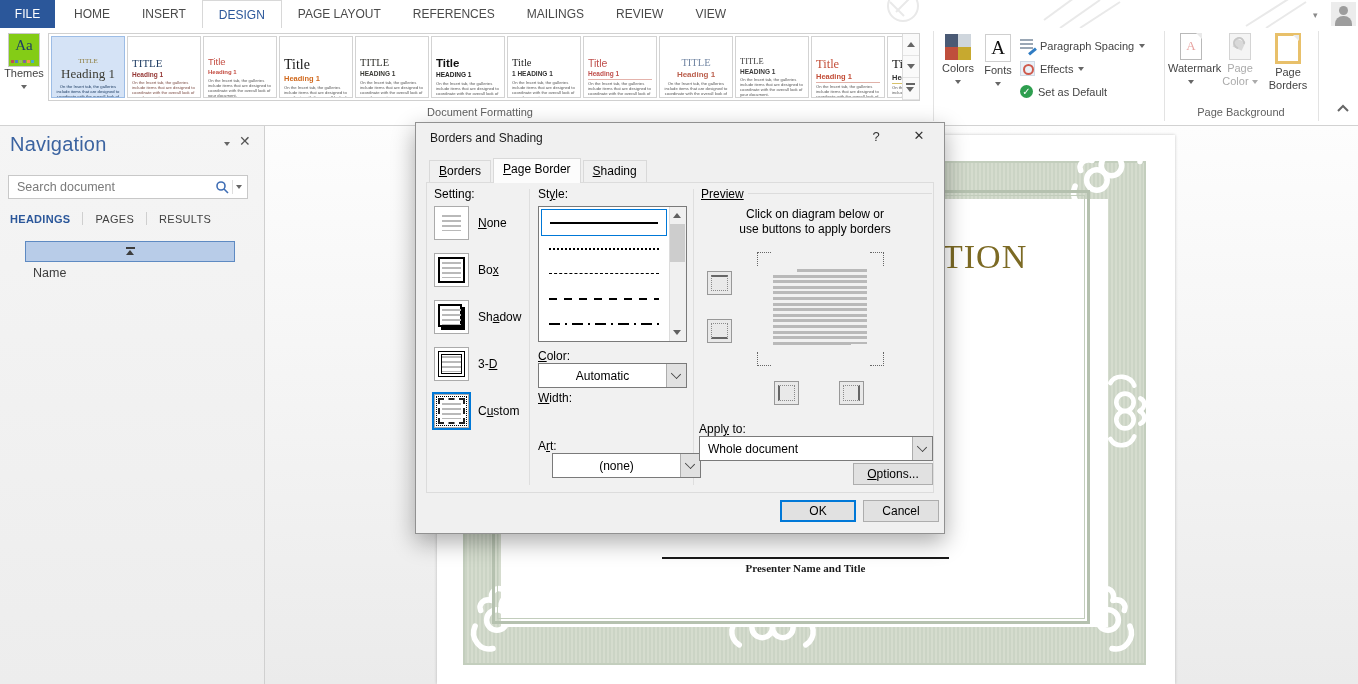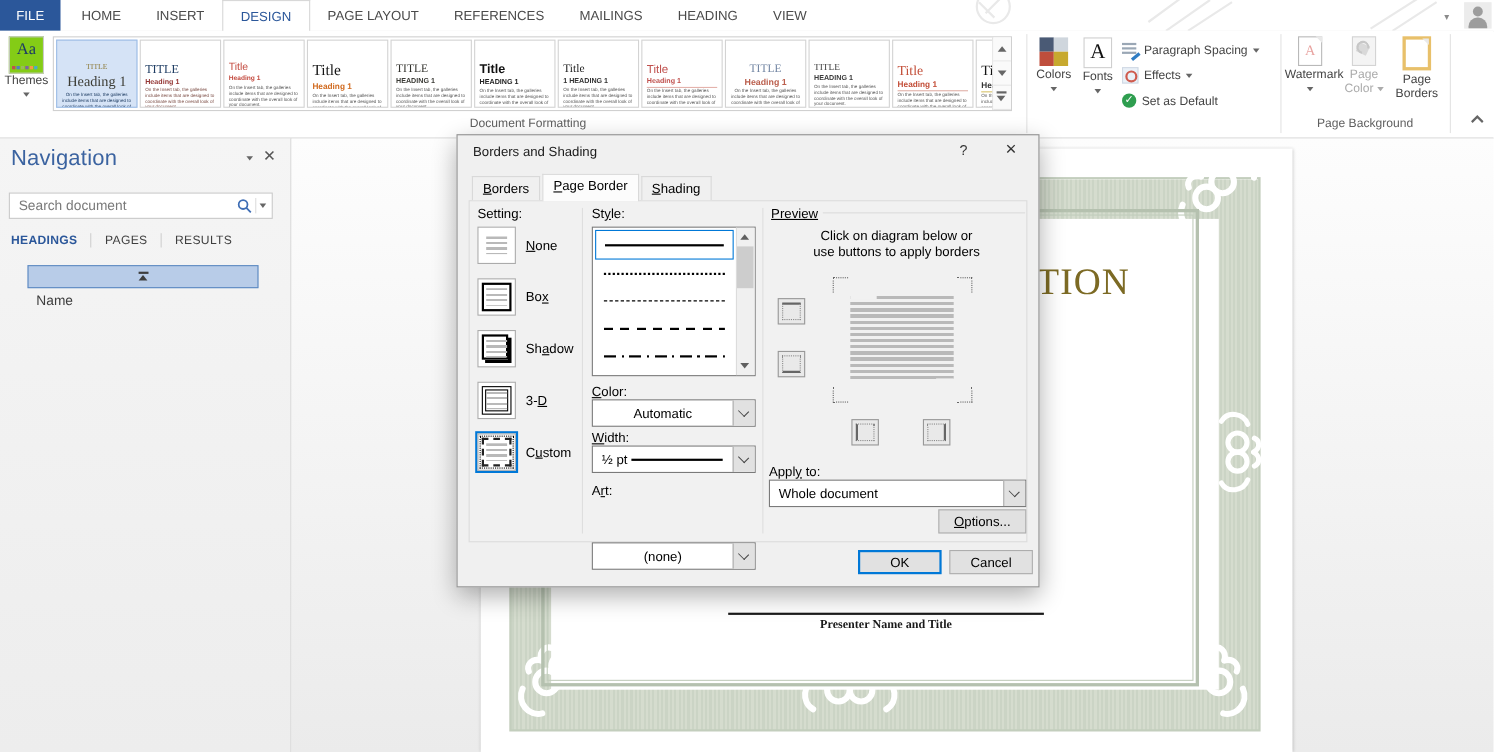--- a/index.html
+++ b/index.html
@@ -192,21 +192,21 @@
       </g>
     </svg>
     <div class="file-tab">FILE</div>
     <nav id="main-tabs">
         <div class="rtab">HOME</div>
         <div class="rtab">INSERT</div>
         <div class="rtab active">DESIGN</div>
         <div class="rtab">PAGE LAYOUT</div>
         <div class="rtab">REFERENCES</div>
         <div class="rtab">MAILINGS</div>
-        <div class="rtab">HEADING</div>
+        <div class="rtab">REVIEW</div>
         <div class="rtab">VIEW</div>
       </nav>
     <div class="ribbon-opts">▾</div>
     <div class="avatar"></div>
   </div>
 
   <div class="ribbon">
 
     <div class="themes-btn">
       <div class="themes-icon">
@@ -521,30 +521,23 @@
 
         <div class="dlbl" style="left:122px;top:226px;"><u>C</u><span>o</span><span>l</span><span>o</span><span>r</span><span>:</span></div>
         <div class="combo" style="left:122px;top:240px;width:147px;">
           <span class="val">Automatic</span>
           <span class="drop">
               <span class="chev"></span>
             </span>
         </div>
 
         <div class="dlbl" style="left:122px;top:268px;"><u>W</u><span>i</span><span>d</span><span>t</span><span>h</span><span>:</span></div>
-        <div class="combo" style="left:122px;top:282px;width:147px;">
-          <span class="val left" style="flex:0 0 auto;">½ pt</span>
-          <span class="w-line"></span>
-          <span class="drop">
-              <span class="chev"></span>
-            </span>
-        </div>
 
         <div class="dlbl" style="left:122px;top:316px;"><span>A</span><u>r</u><span>t</span><span>:</span></div>
-        <div class="combo" style="left:122px;top:330px;width:147px;margin-top:40px;">
+        <div class="combo" style="left:136px;top:330px;width:147px;">
           <span class="val">(none)</span>
           <span class="drop">
               <span class="chev"></span>
             </span>
         </div>
 
         <div class="dlbl" style="left:285px;top:64px;text-decoration:underline;">Preview</div>
         <div class="grp-line"></div>
         <div class="pv-hint" style="top:84px;">Click on diagram below or</div>
         <div class="pv-hint" style="top:99px;">use buttons to apply borders</div>

